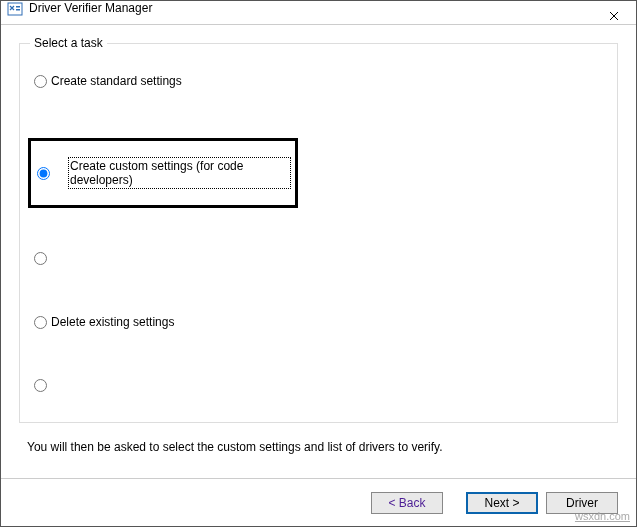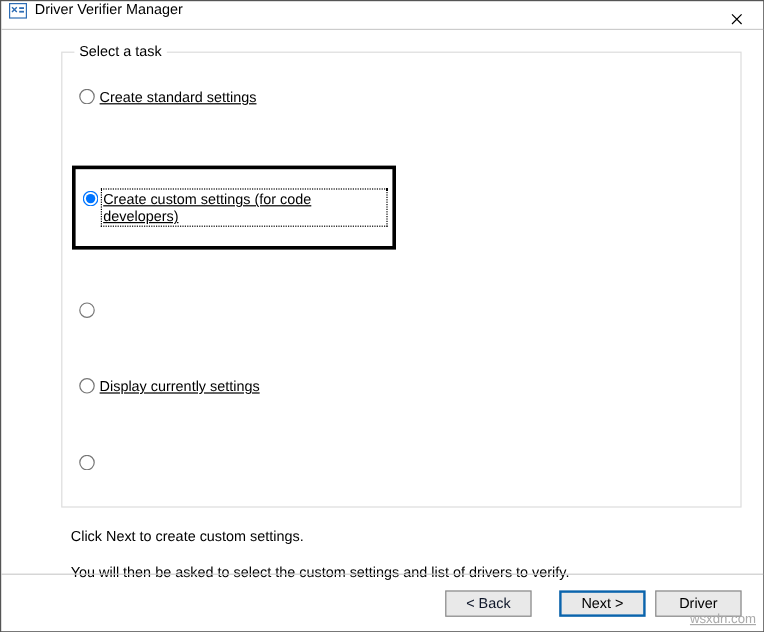--- a/index.html
+++ b/index.html
@@ -41,47 +41,46 @@
       height: 30px;
       display: flex;
       align-items: center;
       justify-content: center;
       font-size: 13px;
       cursor: pointer;
     }
     .content {
       padding: 18px 18px 0 18px;
       height: calc(100% - 30px - 48px);
-      margin-left: 32px;
     }
     .groupbox {
       border: 1px solid #ddd;
       position: relative;
       padding: 20px 14px 20px 14px;
       height: 380px;
     }
     .group-legend {
       position: absolute;
       top: -8px;
       left: 10px;
       background: #fff;
       padding: 0 4px;
       font-size: 12px;
     }
     .radio-row {
       display: flex;
-      align-items: flex-start;
+      align-items: center;
       margin: 10px 0 50px 0;
-      text-decoration: underline;
     }
     .radio-row.highlighted {
       border: 3px solid #000;
       padding: 18px 6px;
       margin: 10px -6px 44px -6px;
       width: 270px;
+      gap: 16px;
     }
     .radio-row input[type="radio"] {
       margin: 0 4px 0 0;
       width: 13px;
       height: 13px;
     }
     .radio-label {
       font-size: 12px;
     }
     .radio-label.focused {
@@ -112,21 +111,21 @@
       min-width: 72px;
       height: 22px;
       border: 1px solid #888;
       background: #e9e9e9;
       font-family: inherit;
       font-size: 12px;
       cursor: pointer;
       padding: 0 8px;
     }
     .btn:disabled {
-      color: #0f172a;
+      color: #4c1d95;
       cursor: default;
       margin-left: 22px;
     }
     .btn.default {
       border: 2px solid #0a64ad;
       margin-left: 15px;
     }
     .watermark {
       position: absolute;
       bottom: 4px;
@@ -171,30 +170,29 @@
         <input type="radio" name="task" checked="" style="">
         <span class="radio-label focused">Create custom settings (for code developers)</span>
       </label>
 
       <label class="radio-row">
         <input type="radio" name="task" style="">
       </label>
 
       <label class="radio-row">
         <input type="radio" name="task" style="">
-        <span class="radio-label">Display currently settings</span>
+        <span class="radio-label">Delete existing settings</span>
       </label>
 
       <label class="radio-row" style="margin-bottom:0">
         <input type="radio" name="task" style="">
       </label>
     </div>
 
     <div class="instructions">
-      <p>Click Next to create custom settings.</p>
       <p>You will then be asked to select the custom settings and list of drivers to verify.</p>
     </div>
   </div>
 
   <div class="button-bar">
     <button class="btn" disabled="">&lt; Back</button>
     <button class="btn default">Next &gt;</button>
     <button class="btn">Driver</button>
   </div>
 

